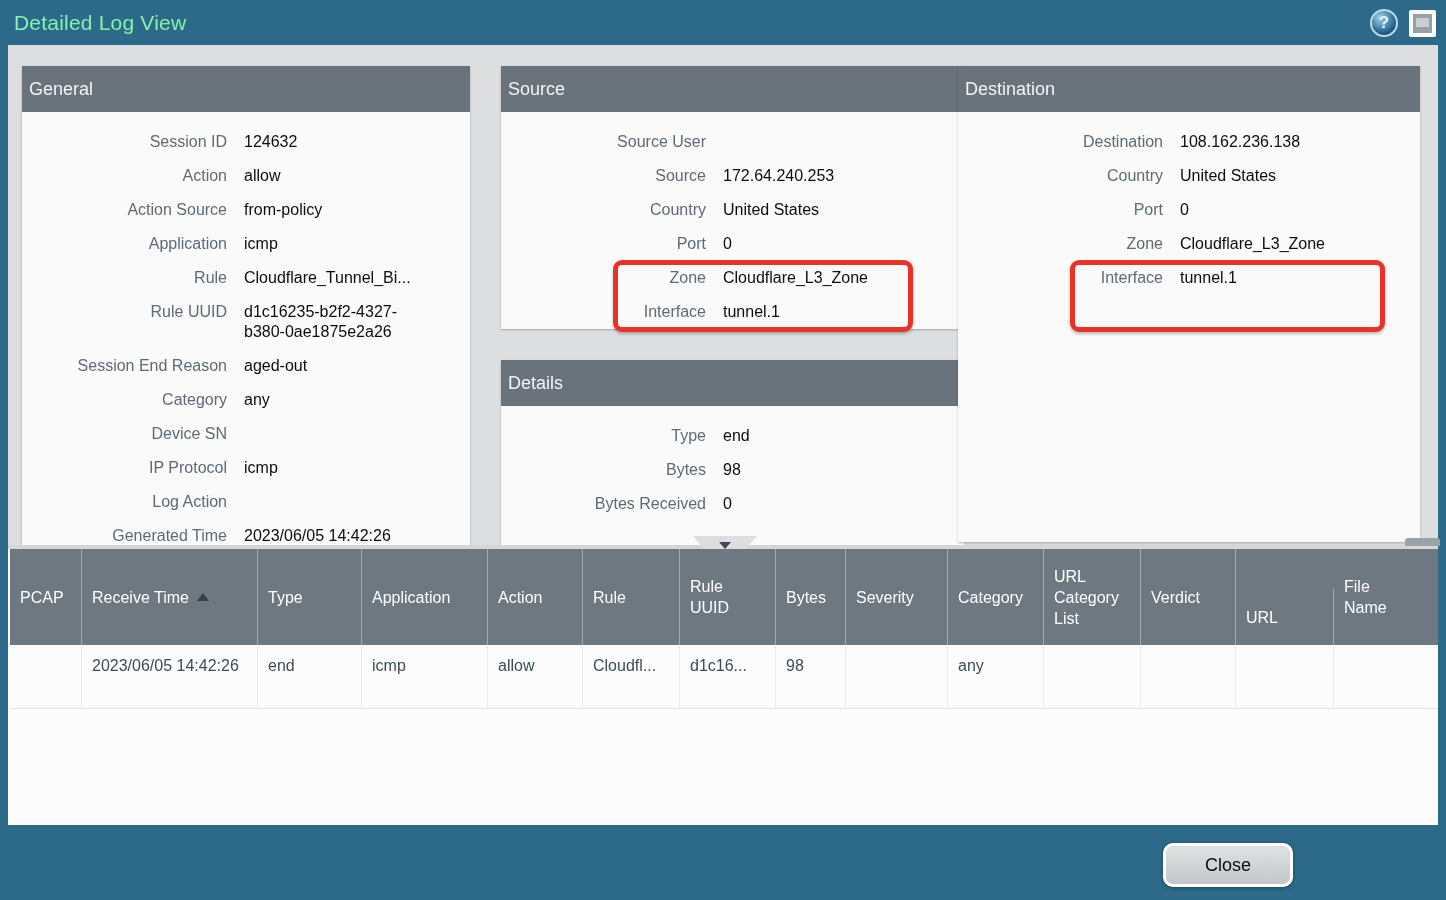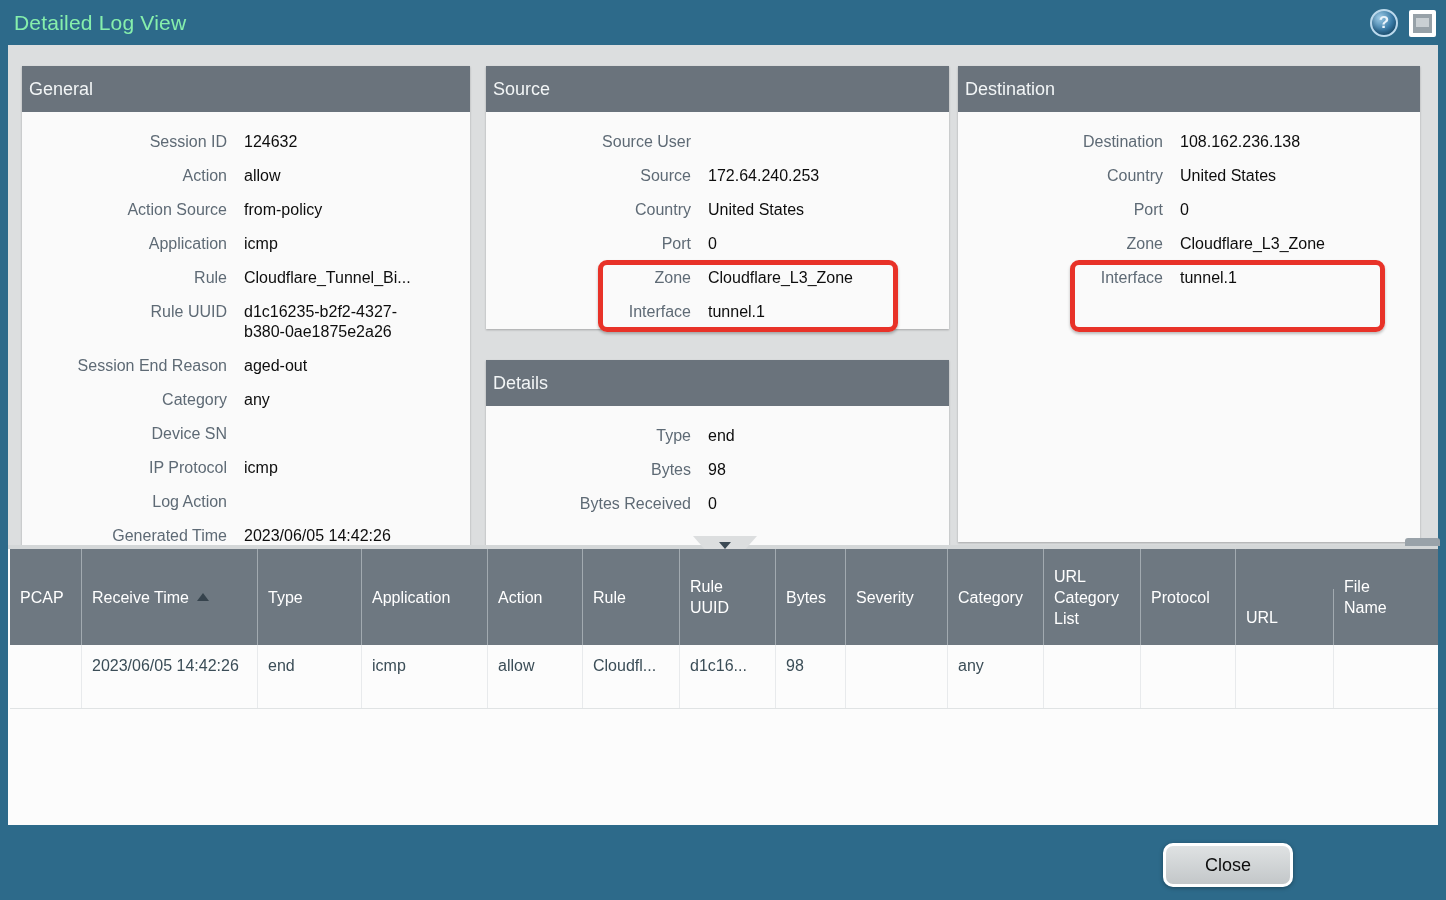--- a/index.html
+++ b/index.html
@@ -21,21 +21,21 @@
     box-shadow: inset 0 -3px 5px rgba(0,0,0,.25); }
   .win-icon { width:27px; height:27px; background:#fff; border-radius:2px; display:flex; align-items:center; justify-content:center; cursor:pointer; }
   .win-icon .inner { width:19px; height:19px; background:#97a1a8; display:flex; align-items:center; justify-content:center; }
   .win-icon .inner2 { width:13px; height:9px; background:#c9cfd3; margin-top:-2px; }
 
   
   .detail-area { position:absolute; left:8px; top:45px; width:1430px; height:500px;
     background: var(--content-grey, #dcdedf); overflow:hidden; }
   .panel-col { position:absolute; top:21px; }
   .col-general { left:14px; width:448px; height:479px; }
-  .col-middle  { left:478px; width:463px; }
+  .col-middle  { left:493px; width:463px; }
   .col-dest    { left:950px; width:462px; height:476px; }
 
   .panel { box-shadow: 0 1px 2px rgba(0,0,0,.25); display:flex; flex-direction:column; }
   .panel-full { height:100%; }
   .panel-header { height:46px; flex:0 0 46px; background: var(--panel-header-grey, #6a737c);
     color:#f2f5f6; font-size:18px; display:flex; align-items:center; padding-left:7px; }
   .panel-body { background: var(--panel-body, #fafafa); flex:1 1 auto; padding-top:13px; position:relative; }
   .body-source { height:229px; flex:0 0 183px; }
   .panel-details { margin-top:31px; }
   .body-details { height:160px; flex:0 0 160px; }
@@ -268,21 +268,21 @@
         <div class="th" style="width: 102px;">
           <span>Severity</span>
         </div>
         <div class="th" style="width: 96px;">
           <span>Category</span>
         </div>
         <div class="th" style="width: 97px;">
           <span>URL Category List</span>
         </div>
         <div class="th" style="width: 95px;">
-          <span>Protocol</span>
+          <span>Verdict</span>
         </div>
         <div class="th" style="width: 98px; margin-top: 40px;">
           <span>URL</span>
         </div>
         <div class="th" style="width: 103px;">
           <span>File Name</span>
         </div>
       </div>
     <div id="log-body">
         <div class="tr">

